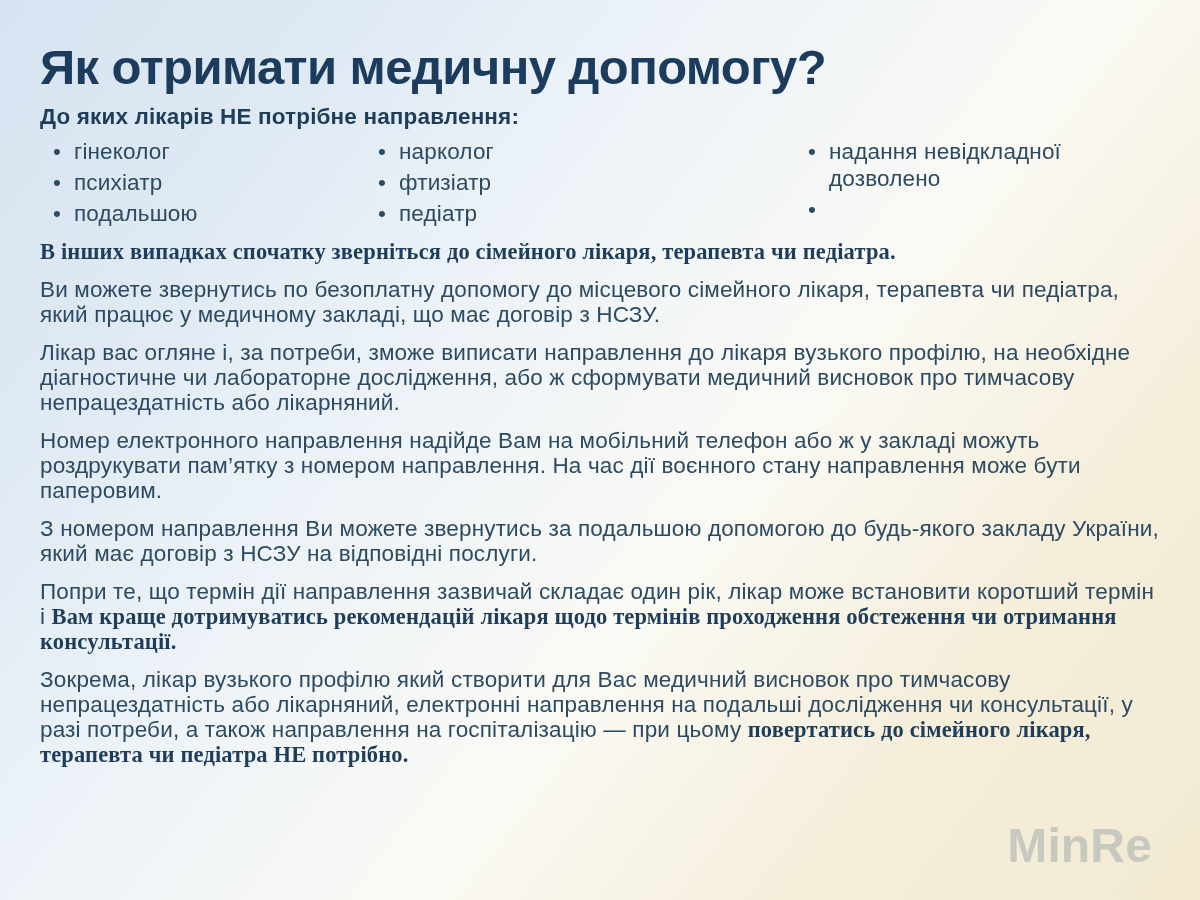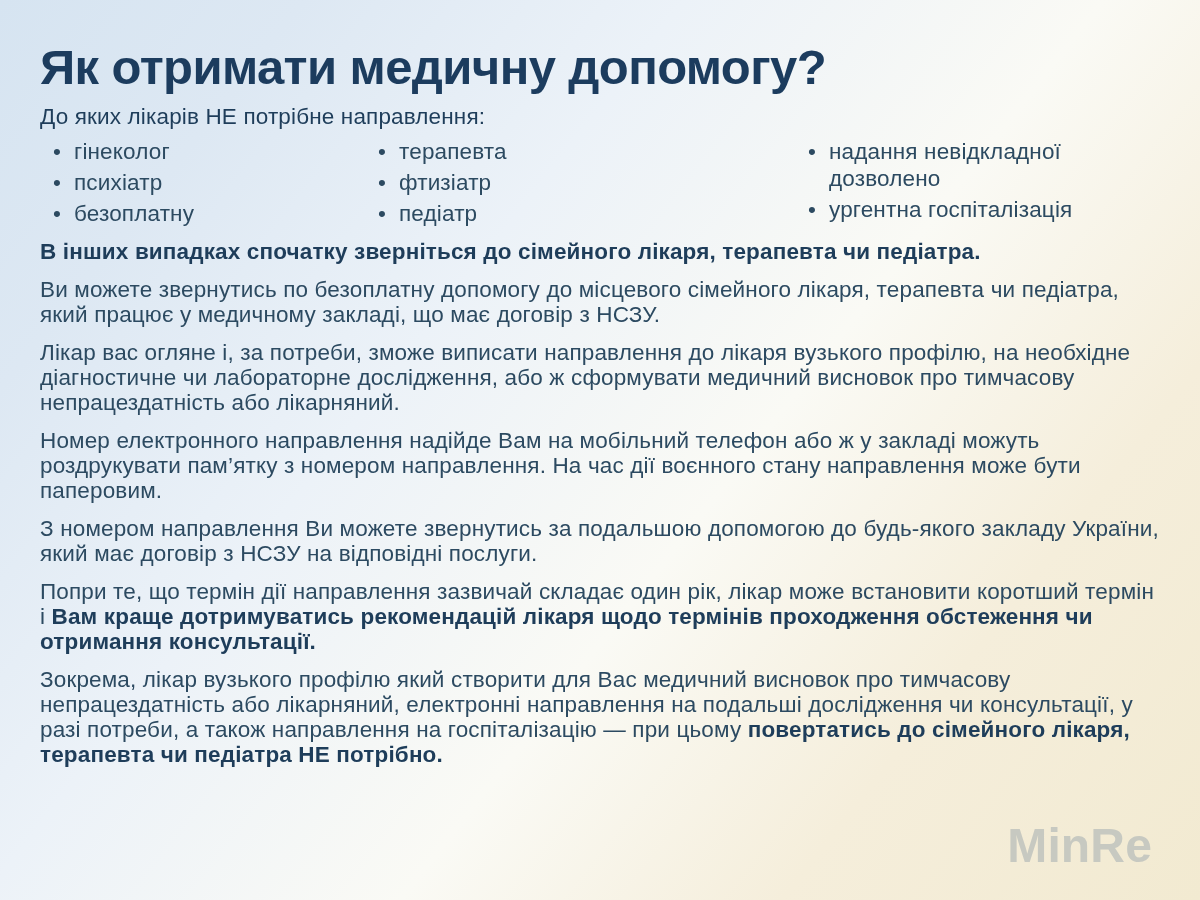--- a/index.html
+++ b/index.html
@@ -31,38 +31,38 @@
     margin-bottom: 10px;
   }
   .body-text {
     font-size: 22.5px;
     line-height: 25px;
     margin-bottom: 13px;
   }
   .list-header {
     font-size: 22.5px;
     line-height: 25px;
-    font-weight: 400;
+    font-weight: 700;
     color: #1e3d5a;
     margin-bottom: 9px;
   }
   .columns { display: flex; margin-bottom: 8px; }
   .col { list-style: none; }
   .col-1 { flex: 0 0 338px; padding-left: 13px; }
   .col-2 { flex: 0 0 430px; }
   .col-3 { flex: 1 1 auto; }
   .col li {
     display: flex;
     gap: 13px;
     font-size: 22.5px;
     line-height: 27px;
     margin-bottom: 4px;
   }
   .bullet { flex: 0 0 auto; }
-  .emphasis, strong { font-weight: 700; color: #1e3d5a; }
+  .emphasis, strong { font-weight: 700; color: #1e3d5a; font-family: Liberation Serif, serif; }
   .watermark {
     position: absolute;
     right: 48px;
     bottom: 30px;
     font-size: 48px;
     line-height: 1;
     font-weight: 700;
     color: #c7c9c1;
   }
 </style>
@@ -81,45 +81,44 @@
       <li>
           <span class="bullet">•</span>
           <span>гінеколог</span>
         </li>
       <li>
           <span class="bullet">•</span>
           <span>психіатр</span>
         </li>
       <li>
           <span class="bullet">•</span>
-          <span>безоплатну</span>
+          <span>подальшою</span>
         </li>
     </ul>
     <ul class="col col-2">
       <li>
           <span class="bullet">•</span>
-          <span>терапевта</span>
+          <span>нарколог</span>
         </li>
       <li>
           <span class="bullet">•</span>
           <span>фтизіатр</span>
         </li>
       <li>
           <span class="bullet">•</span>
           <span>педіатр</span>
         </li>
     </ul>
     <ul class="col col-3">
       <li>
           <span class="bullet">•</span>
           <span>надання невідкладної дозволено</span>
         </li>
       <li>
           <span class="bullet">•</span>
-          <span>ургентна госпіталізація</span>
         </li>
     </ul>
   </div>
 
   <p class="body-text emphasis">В інших випадках спочатку зверніться до сімейного лікаря, терапевта чи педіатра.</p>
 
   <p class="body-text">Ви можете звернутись по безоплатну допомогу до місцевого сімейного лікаря, терапевта чи педіатра, який працює у медичному закладі, що має договір з НСЗУ.</p>
 
   <p class="body-text">Лікар вас огляне і, за потреби, зможе виписати направлення до лікаря вузького профілю, на необхідне діагностичне чи лабораторне дослідження, або ж сформувати медичний висновок про тимчасову непрацездатність або лікарняний.</p>
 

